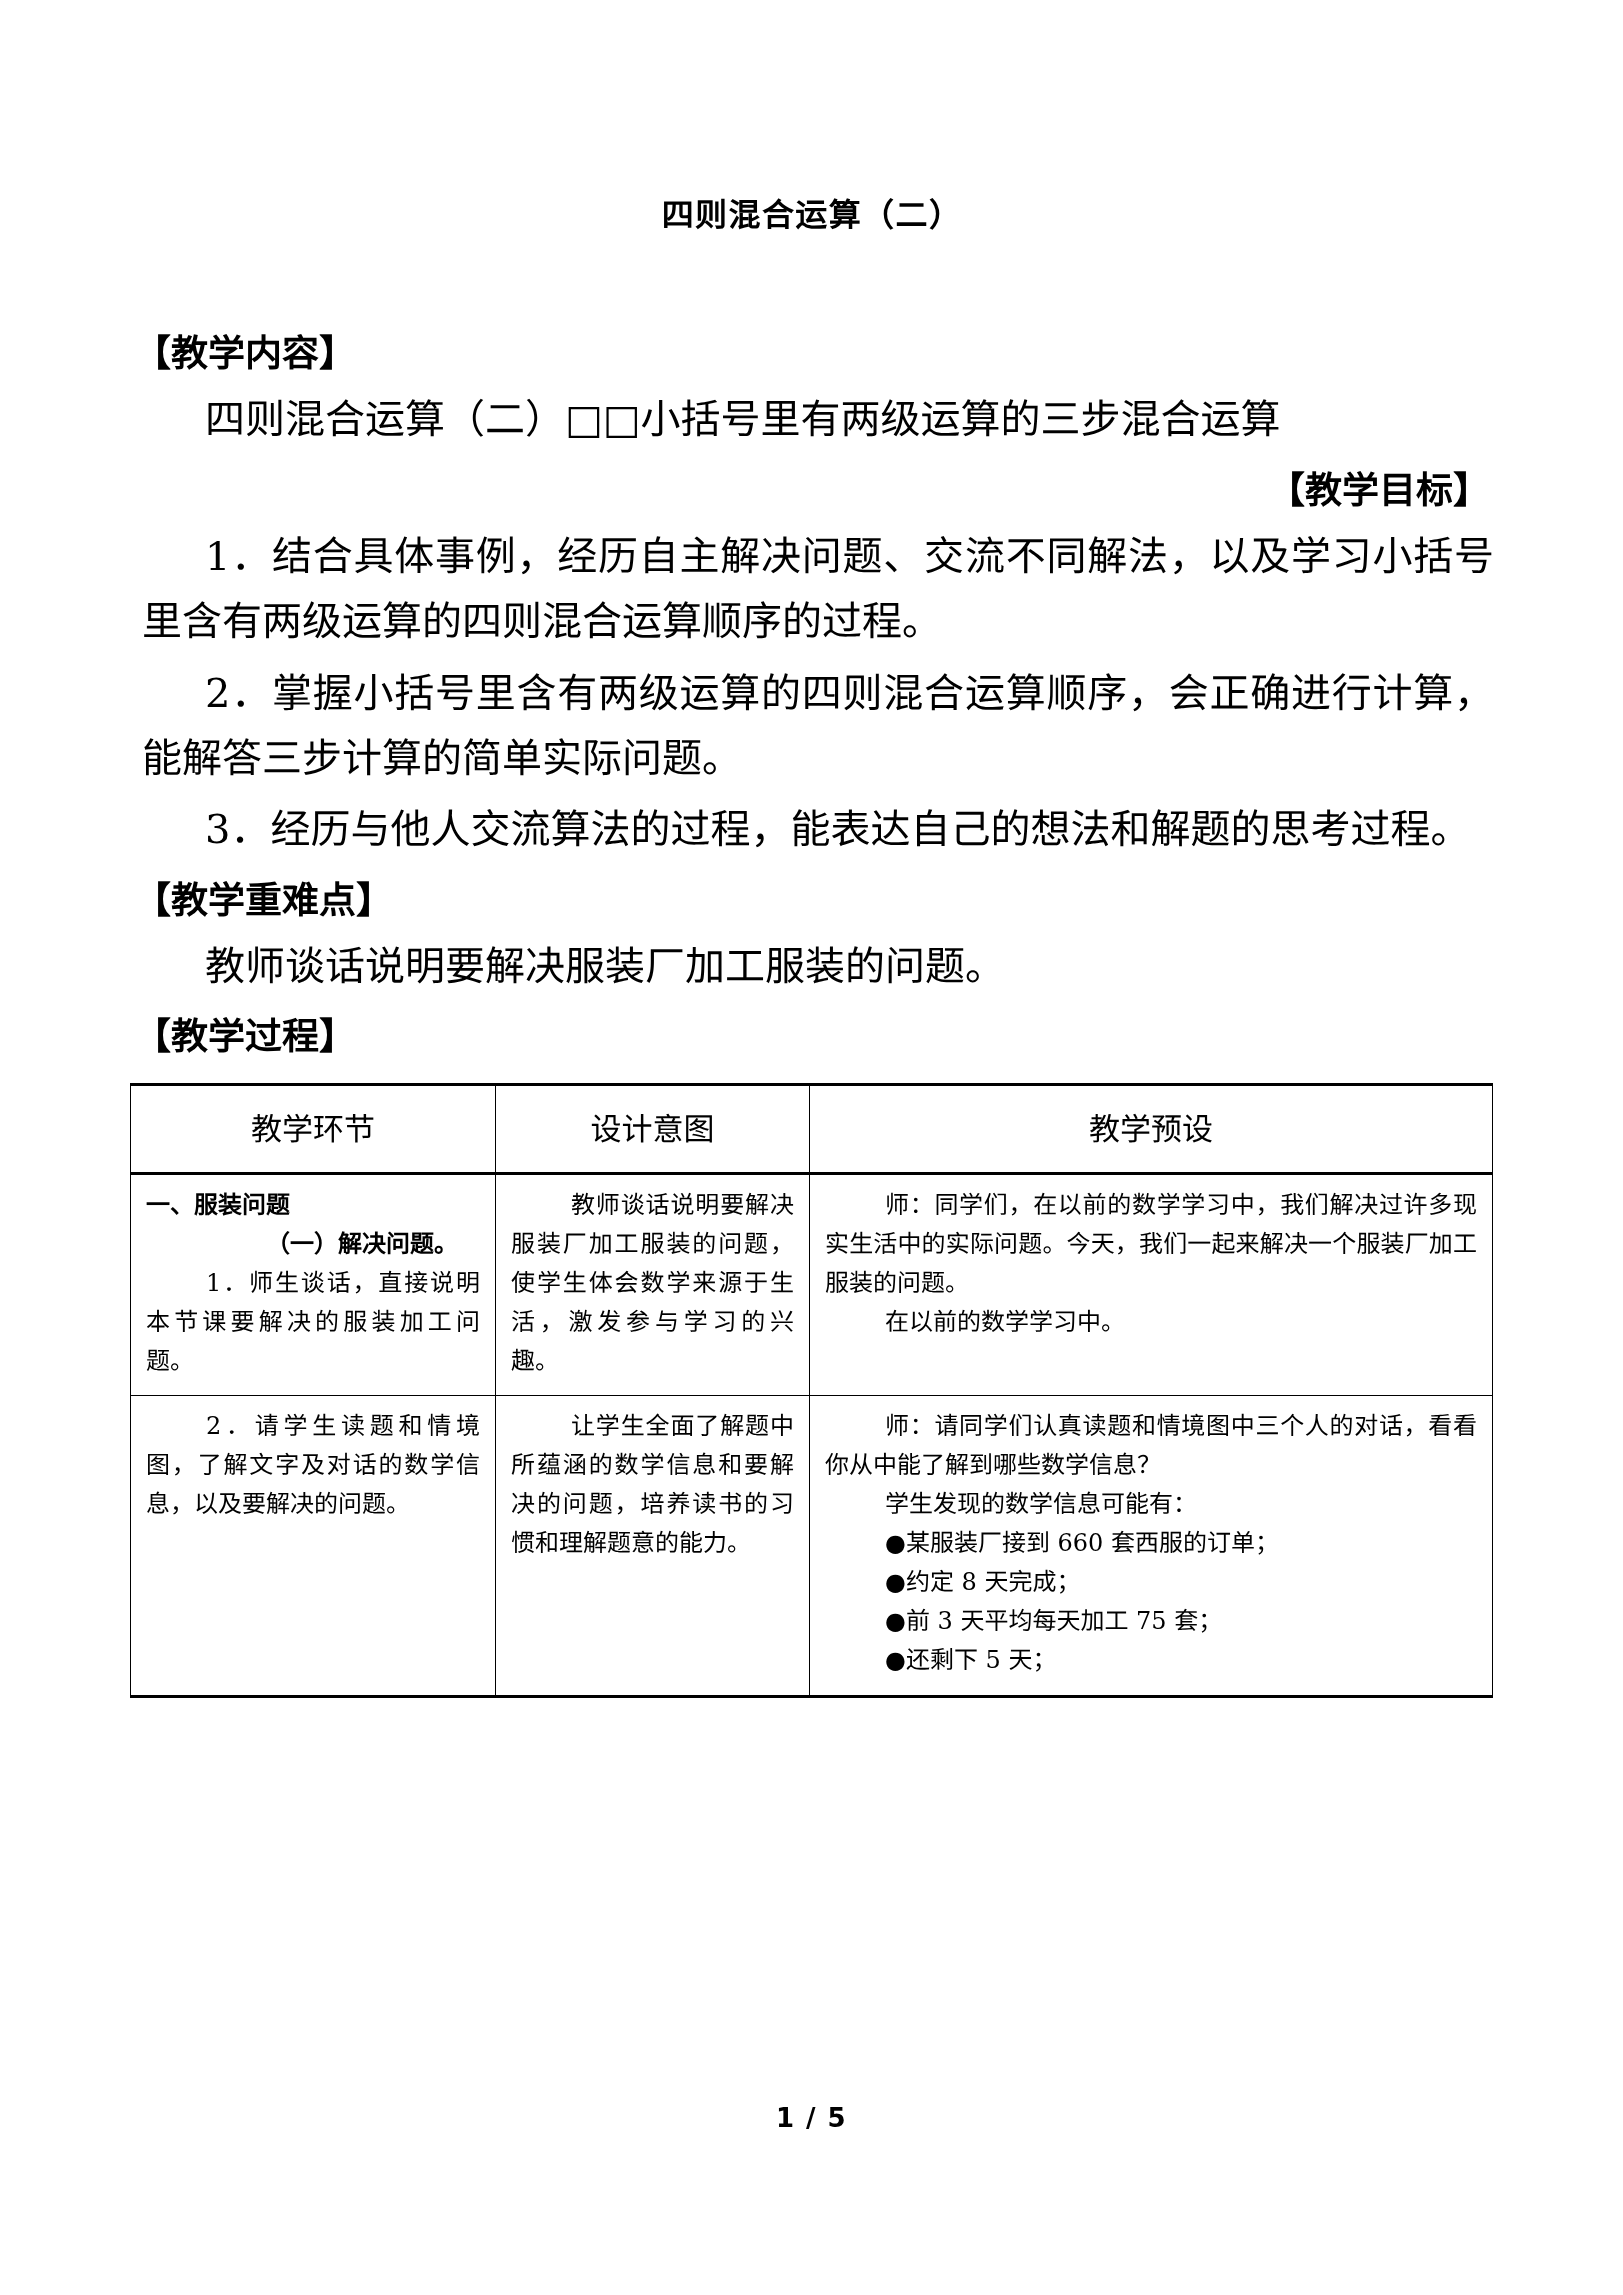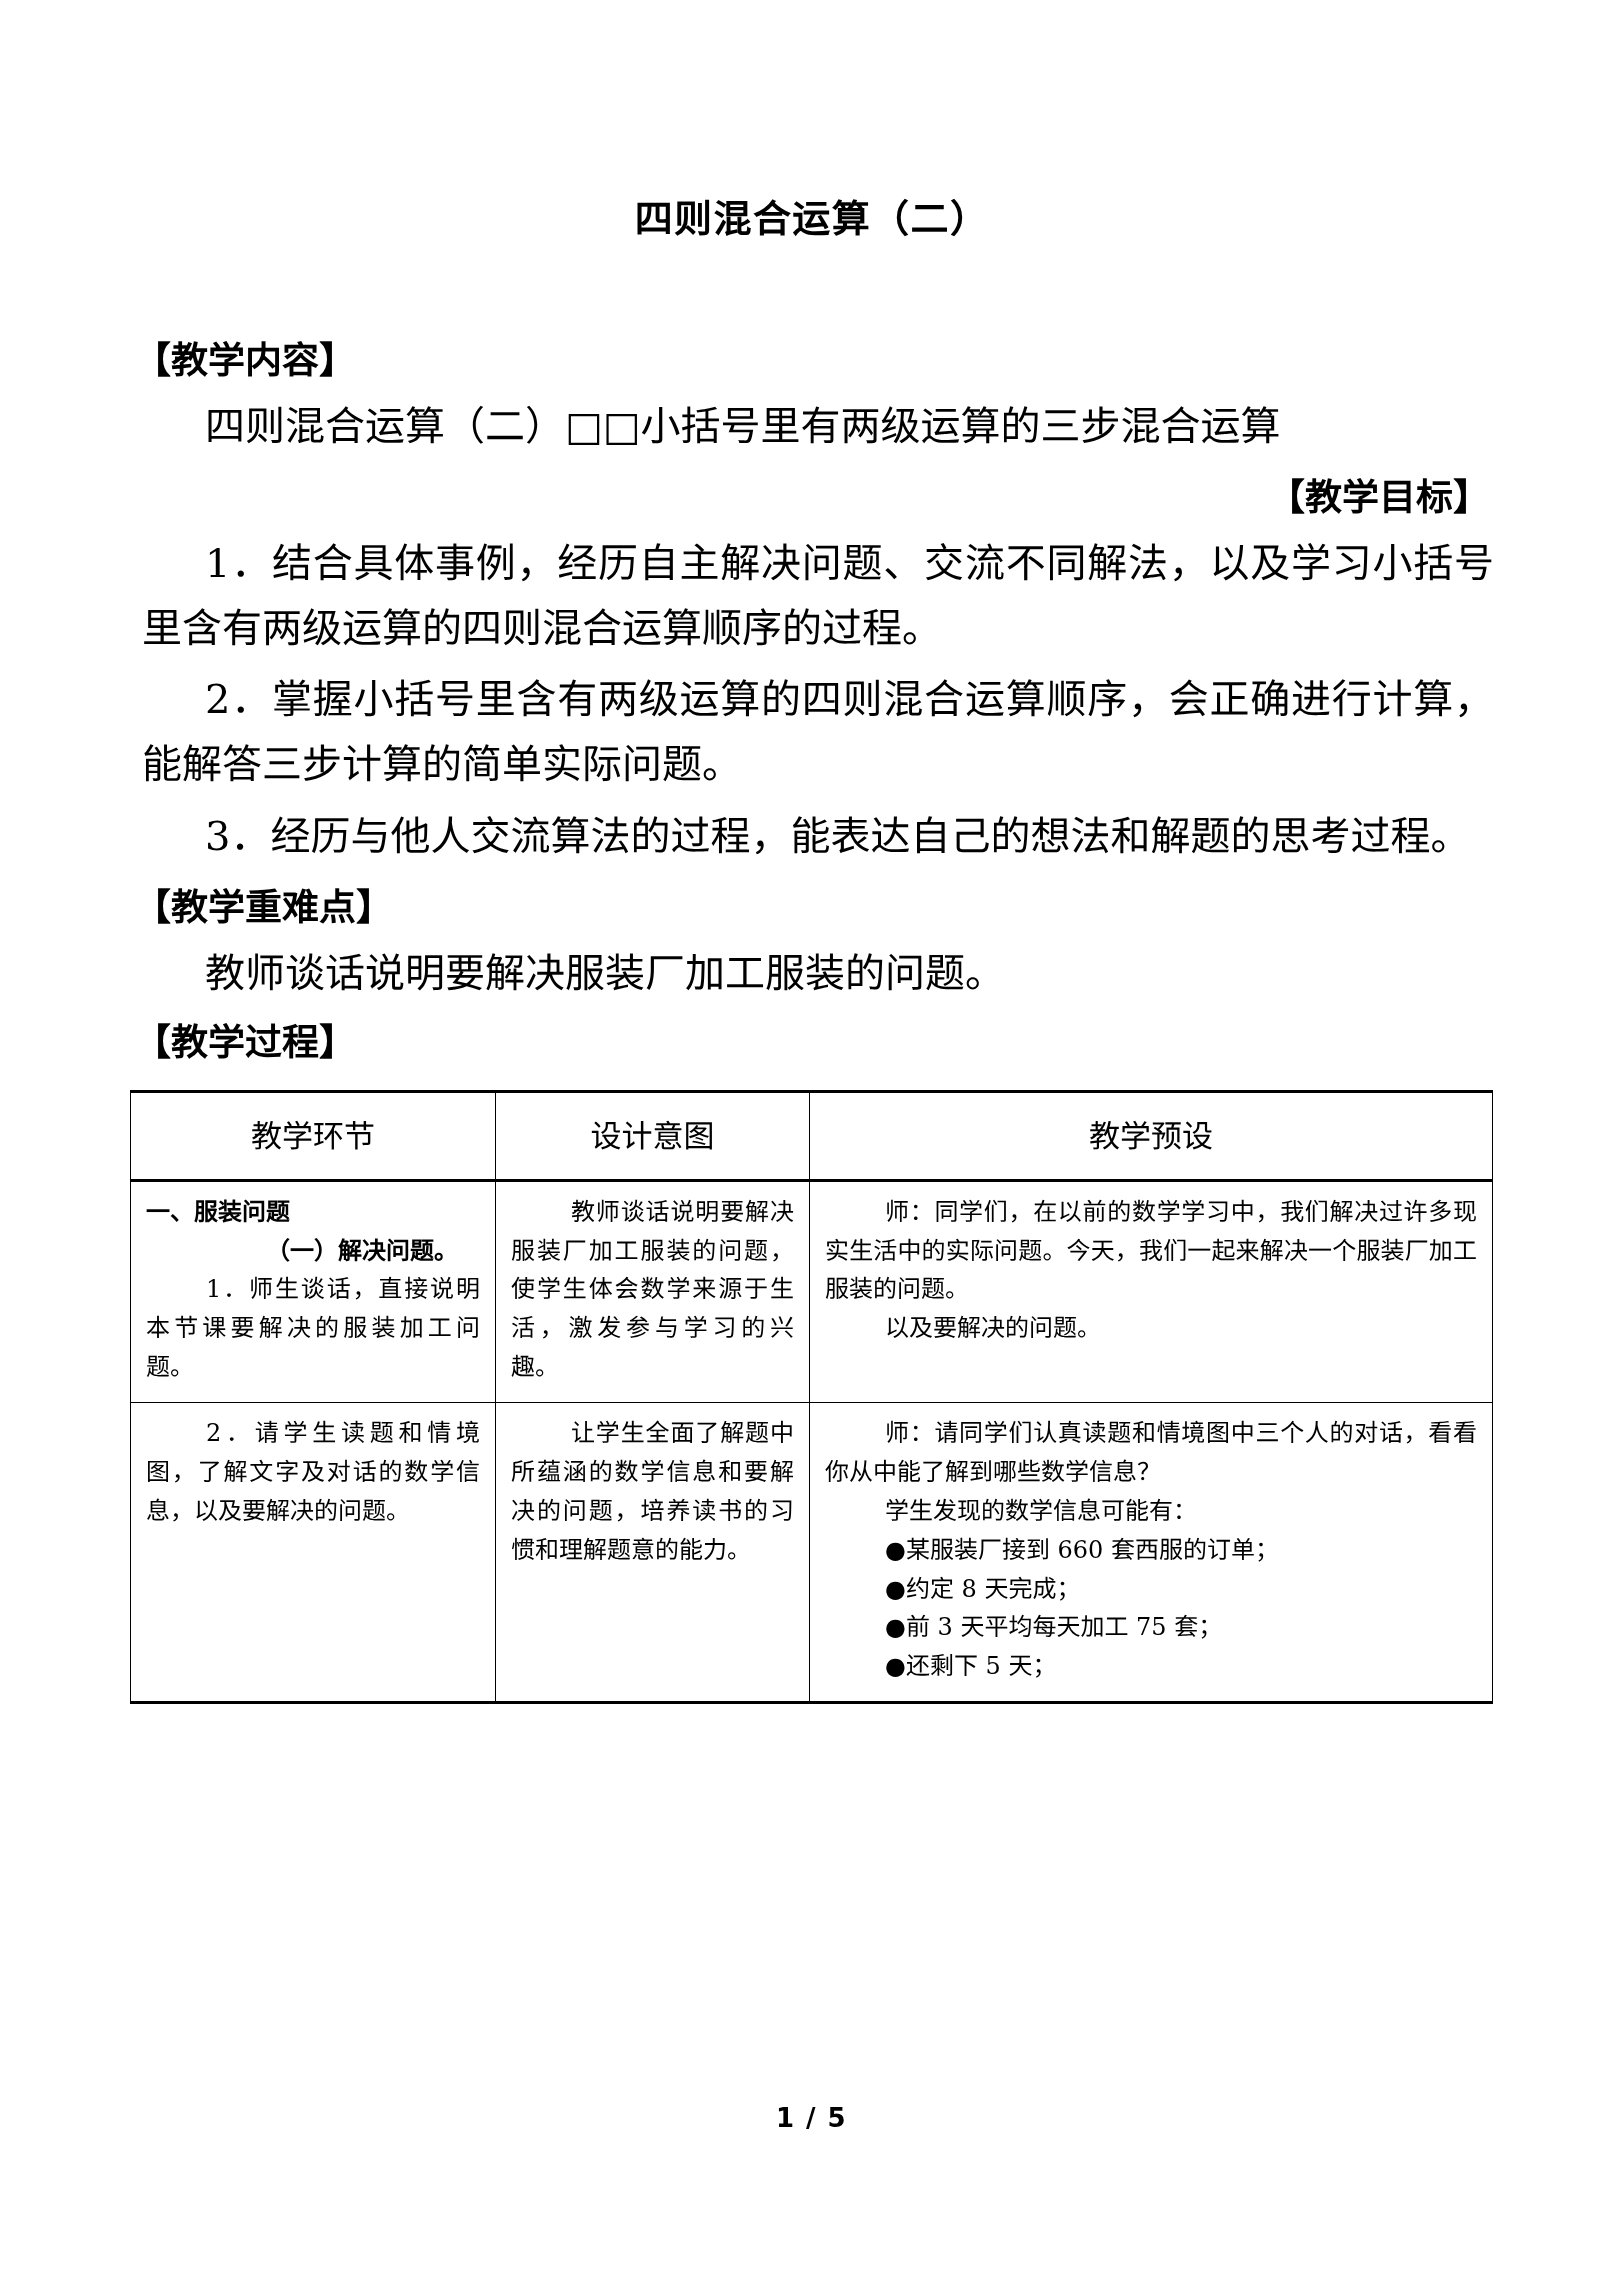--- a/index.html
+++ b/index.html
@@ -24,21 +24,21 @@
   .content {
     position: absolute;
     left: 130px;
     top: 0;
     width: 1364px;
   }
 
   
   .doc-title {
     text-align: center;
-    font-size: 38px;
+    font-size: 32px;
     font-weight: bold;
     letter-spacing: 1.4px;
     margin: 0;
     padding-top: 198px;
     line-height: 1.1;
     font-family: "DejaVu Serif", "Liberation Serif", serif;
   }
 
   
   .section-heading {
@@ -162,21 +162,21 @@
           <td>
             <p class="cell-p bold noindent">一、服装问题</p>
             <p class="cell-p indent-sub">（一）解决问题。</p>
             <p class="cell-p">1．师生谈话，直接说明本节课要解决的服装加工问题。</p>
           </td>
           <td>
             <p class="cell-p">教师谈话说明要解决服装厂加工服装的问题，使学生体会数学来源于生活，激发参与学习的兴趣。</p>
           </td>
           <td>
             <p class="cell-p">师：同学们，在以前的数学学习中，我们解决过许多现实生活中的实际问题。今天，我们一起来解决一个服装厂加工服装的问题。</p>
-            <p class="cell-p">以及要解决的问题。</p>
+            <p class="cell-p">在以前的数学学习中。</p>
           </td>
         </tr>
         <tr>
           <td>
             <p class="cell-p">2．请学生读题和情境图，了解文字及对话的数学信息，以及要解决的问题。</p>
           </td>
           <td>
             <p class="cell-p">让学生全面了解题中所蕴涵的数学信息和要解决的问题，培养读书的习惯和理解题意的能力。</p>
           </td>
           <td>

